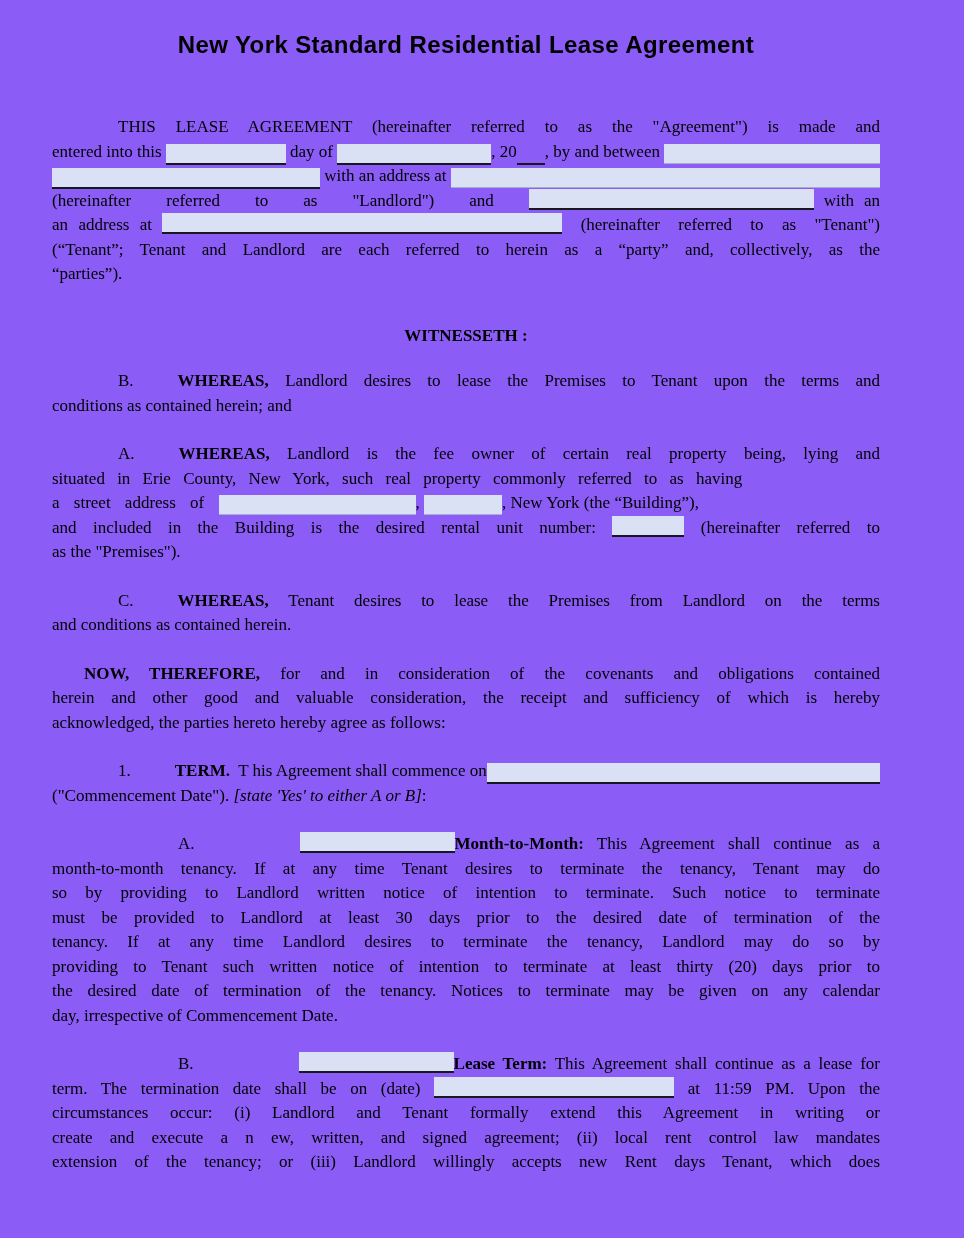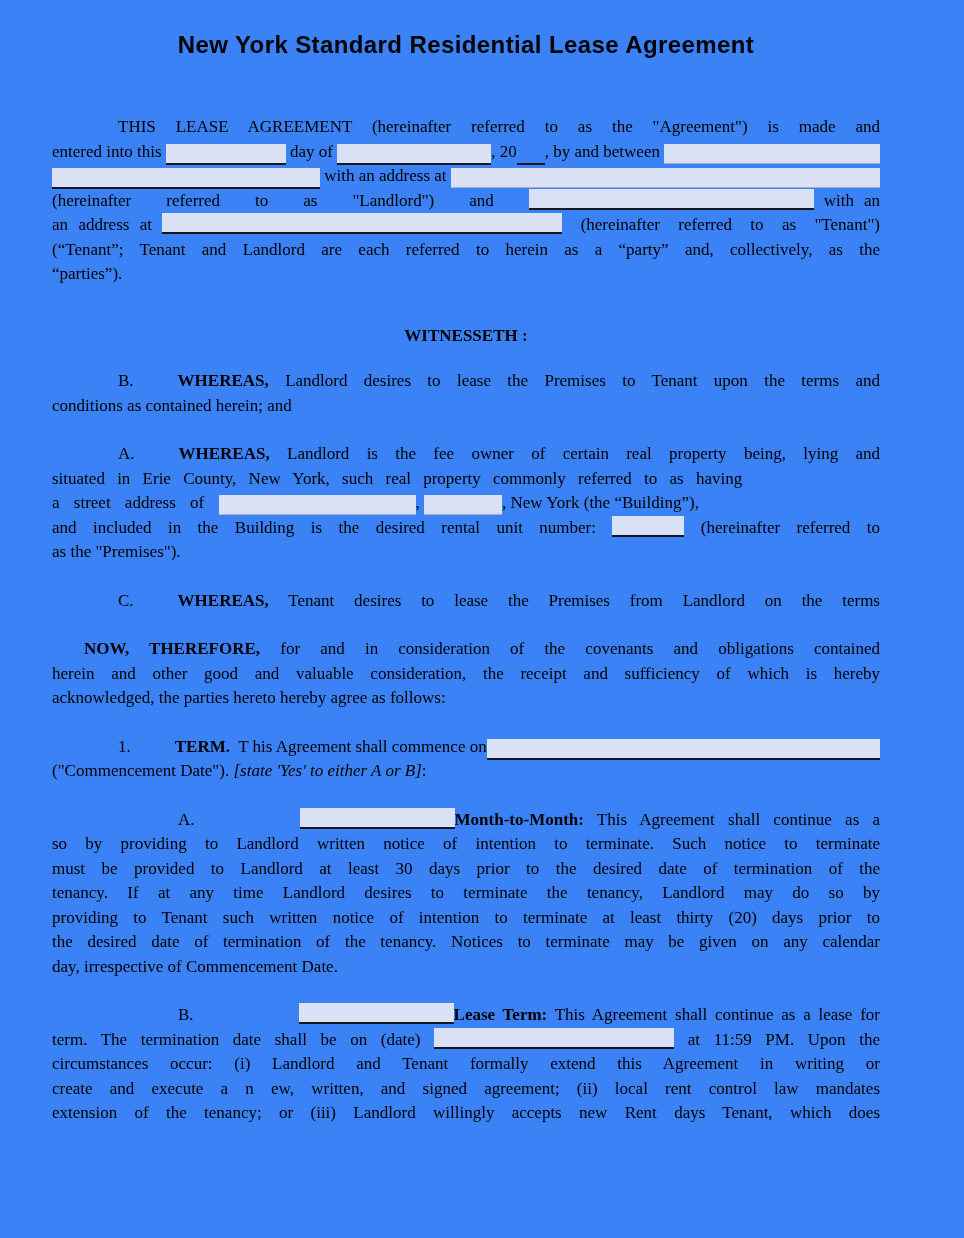--- a/index.html
+++ b/index.html
@@ -1,21 +1,21 @@
 <!DOCTYPE html>
 <html><head>
 <meta charset="utf-8">
 <style>
   html,body{margin:0;padding:0;background:#ffffff;}
   body{
     width:964px;height:1238px;overflow:hidden;
     font-family:"Liberation Serif","DejaVu Serif",serif;
     font-size:17px;line-height:24.5px;color:#000;
   }
-  .page{box-sizing:border-box;width:964px;height:1238px;padding:30px 84px 0 52px;overflow:hidden;background:#3b82f6;}
+  .page{box-sizing:border-box;width:964px;height:1238px;padding:30px 84px 0 52px;overflow:hidden;background:#8b5cf6;}
   .title{
     font-family:"Liberation Sans","DejaVu Sans",sans-serif;
     font-weight:bold;font-size:24px;line-height:30px;letter-spacing:.4px;
     text-align:center;margin:0 0 55px 0;
   }
   .heading{font-weight:bold;text-align:center;margin:37px 0 21px 0;}
   .para{margin:12px 0 24px 0;}
   .para:last-child{margin-bottom:0;}
   
   .ln{display:flex;align-items:flex-start;}
@@ -95,20 +95,21 @@
         <span>, </span>
         <span class="blank soft w78"></span>
         <span>, New York (the “Building”),</span>
       </div>
     <div class="lj"><span>and included in the Building is the desired rental unit number: </span><span class="blank w72"></span><span> (hereinafter referred to</span></div>
     <div class="ll"><span>as the "Premises").</span></div>
   </div>
 
   <div class="para">
     <div class="lj ind66"><span>C.</span><span class="tab44"></span><span class="b">WHEREAS,</span><span> Tenant desires to lease the Premises from Landlord on the terms</span></div>
+    <div class="ll"><span>and conditions as contained herein.</span></div>
   </div>
 
   <div class="para">
     <div class="lj ind32"><span class="b">NOW, THEREFORE,</span><span> for and in consideration of the covenants and obligations contained</span></div>
     <div class="lj"><span>herein and other good and valuable consideration, the receipt and sufficiency of which is hereby</span></div>
     <div class="ll"><span>acknowledged, the parties hereto hereby agree as follows:</span></div>
   </div>
 
   <div class="para">
     <div class="ln">
@@ -117,20 +118,21 @@
         <span class="tab44"></span>
         <span class="b">TERM.</span>
         <span>  T his Agreement shall commence on</span>
         <span class="blank fill"></span>
       </div>
     <div class="ll"><span>("Commencement Date"). </span><span class="bi">[state 'Yes' to either A or B]</span><span>:</span></div>
   </div>
 
   <div class="para">
     <div class="lj ind126"><span>A.</span><span class="tab105"></span><span class="blank w155"></span><span class="b">Month-to-Month:</span><span> This Agreement shall continue as a</span></div>
+    <div class="lj"><span>month-to-month tenancy. If at any time Tenant desires to terminate the tenancy, Tenant may do</span></div>
     <div class="lj"><span>so by providing to Landlord written notice of intention to terminate. Such notice to terminate</span></div>
     <div class="lj"><span>must be provided to Landlord at least 30 days prior to the desired date of termination of the</span></div>
     <div class="lj"><span>tenancy. If at any time Landlord desires to terminate the tenancy, Landlord may do so by</span></div>
     <div class="lj"><span>providing to Tenant such written notice of intention to terminate at least thirty (20) days prior to</span></div>
     <div class="lj"><span>the desired date of termination of the tenancy. Notices to terminate may be given on any calendar</span></div>
     <div class="ll"><span>day, irrespective of Commencement Date.</span></div>
   </div>
 
   <div class="para">
     <div class="lj ind126"><span>B.</span><span class="tab105"></span><span class="blank w155"></span><span class="b">Lease Term:</span><span> This Agreement shall continue as a lease for</span></div>

